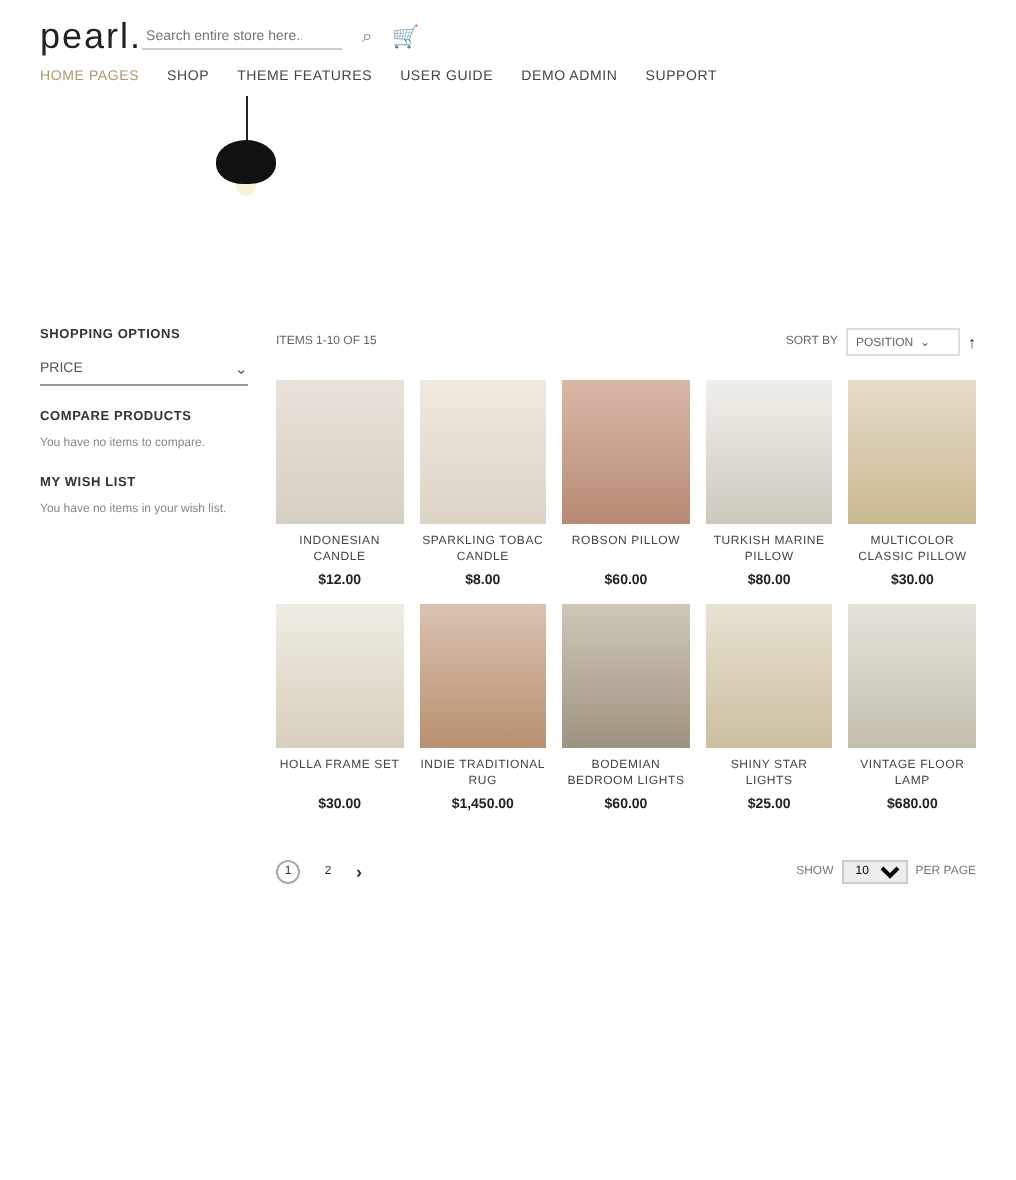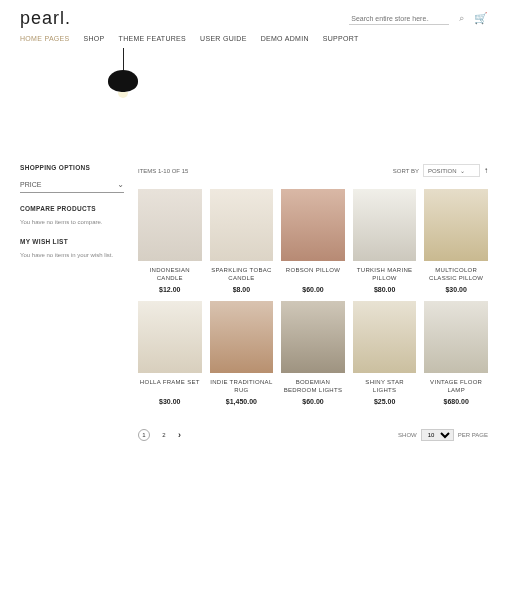--- a/index.html
+++ b/index.html
@@ -1,18 +1,18 @@
 <!DOCTYPE html>
 <html><head>
 <meta charset="utf-8">
 <style>
 *{box-sizing:border-box;margin:0;padding:0}
 body{font-family:Arial,Helvetica,sans-serif;background:#fff;color:#333;width:508px}
 .hdr{padding:8px 20px 0}
-.topbar{display:flex;justify-content:space-between;align-items:center}
+.topbar{display:flex;justify-content:flex-start;align-items:center}
 .logo{font-size:18px;letter-spacing:1px;color:#222}
 .srch-wrap{display:flex;align-items:center;gap:10px}
 .srch{border:none;border-bottom:1px solid #ccc;font-size:7px;padding:2px 20px 2px 2px;width:100px;color:#999}
 .cart{font-size:11px;color:#222}
 .nav{display:flex;gap:14px;margin-top:6px;padding-bottom:6px}
 .nav a{font-size:7px;letter-spacing:0.3px;color:#444;text-decoration:none}
 .nav a.act{color:#b0976d}
 .hero{height:104px;background:#e8e8e8 repeating-linear-gradient(0deg,#ddd 0,#ddd 1px,#e8e8e8 1px,#e8e8e8 12px),repeating-linear-gradient(90deg,#ddd 0,#ddd 1px,#e8e8e8 1px,#e8e8e8 24px);position:relative;overflow:hidden}
 .lamp{position:absolute;left:108px;top:-6px}
 .lamp .cord{width:1px;height:30px;background:#222;margin:0 auto}

